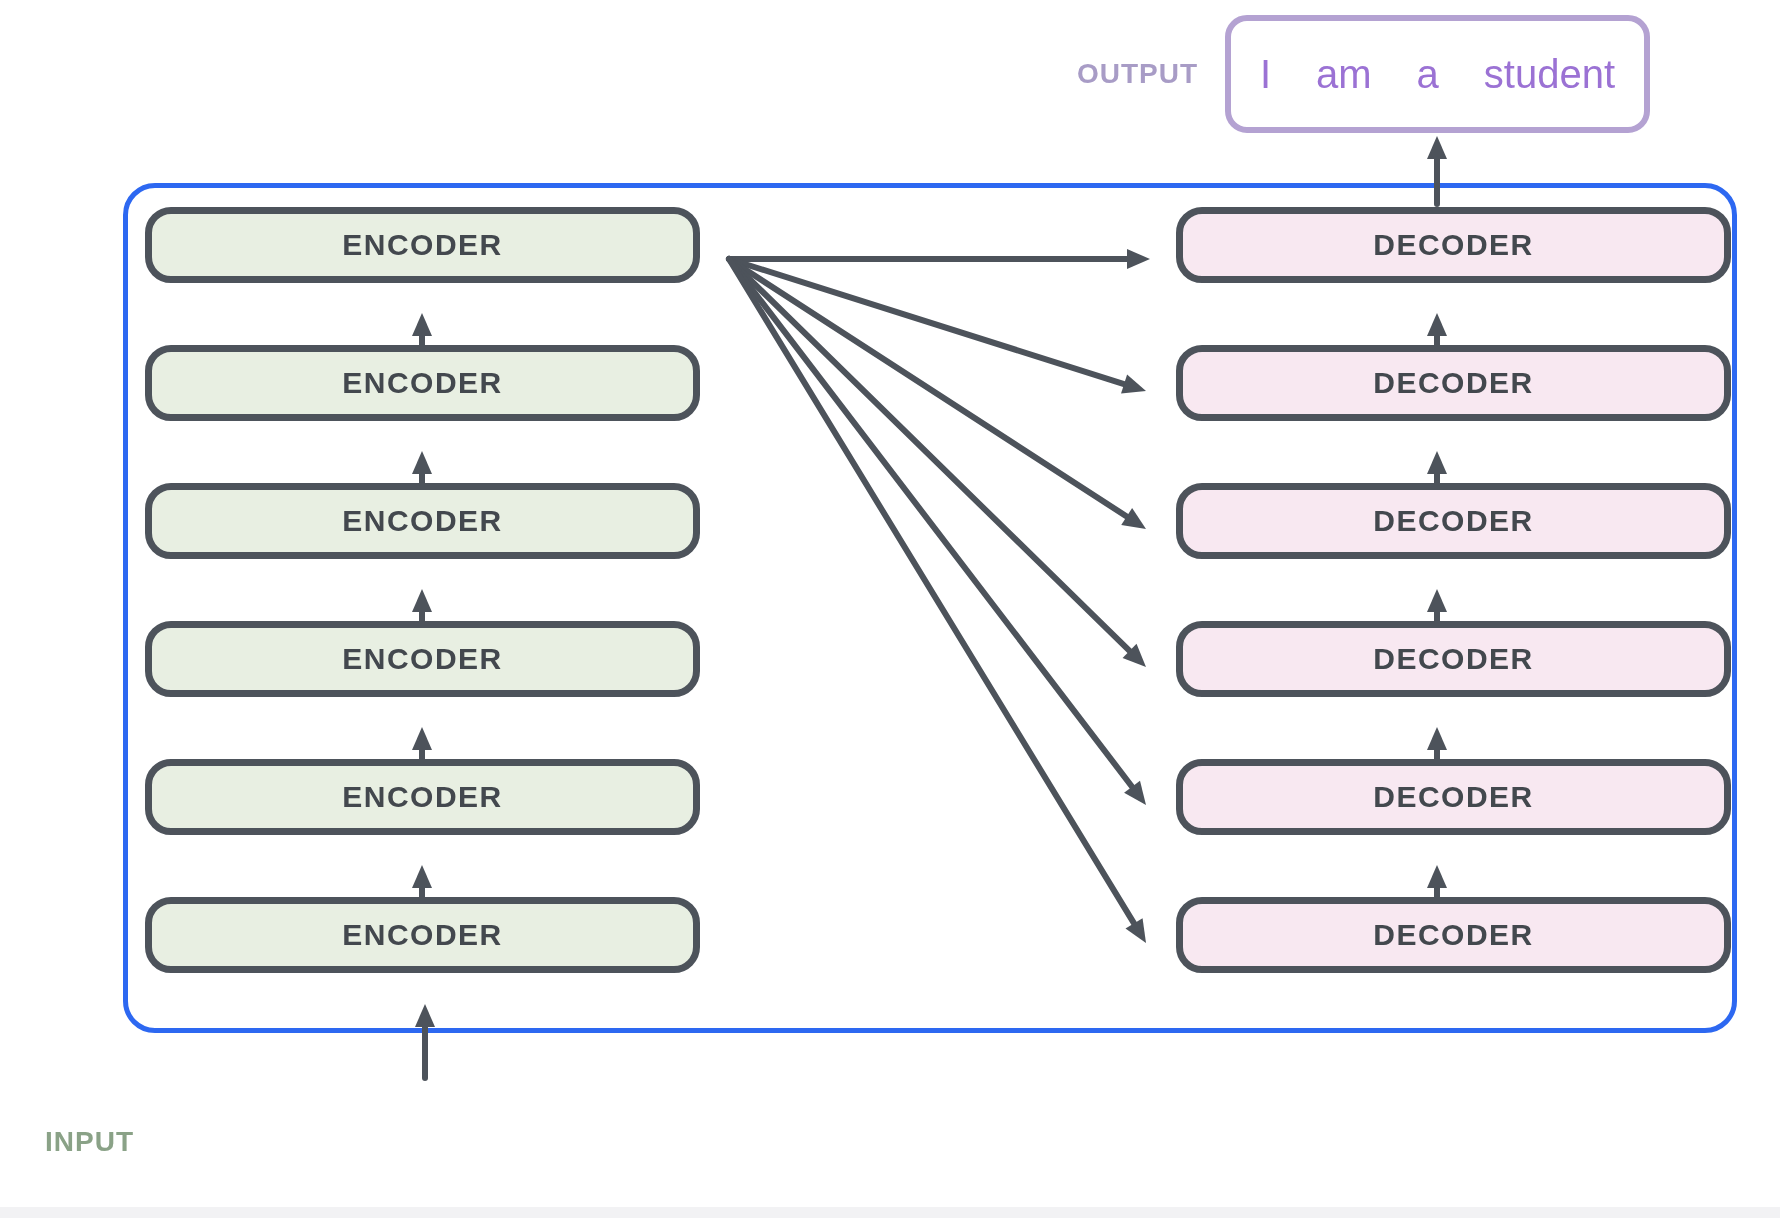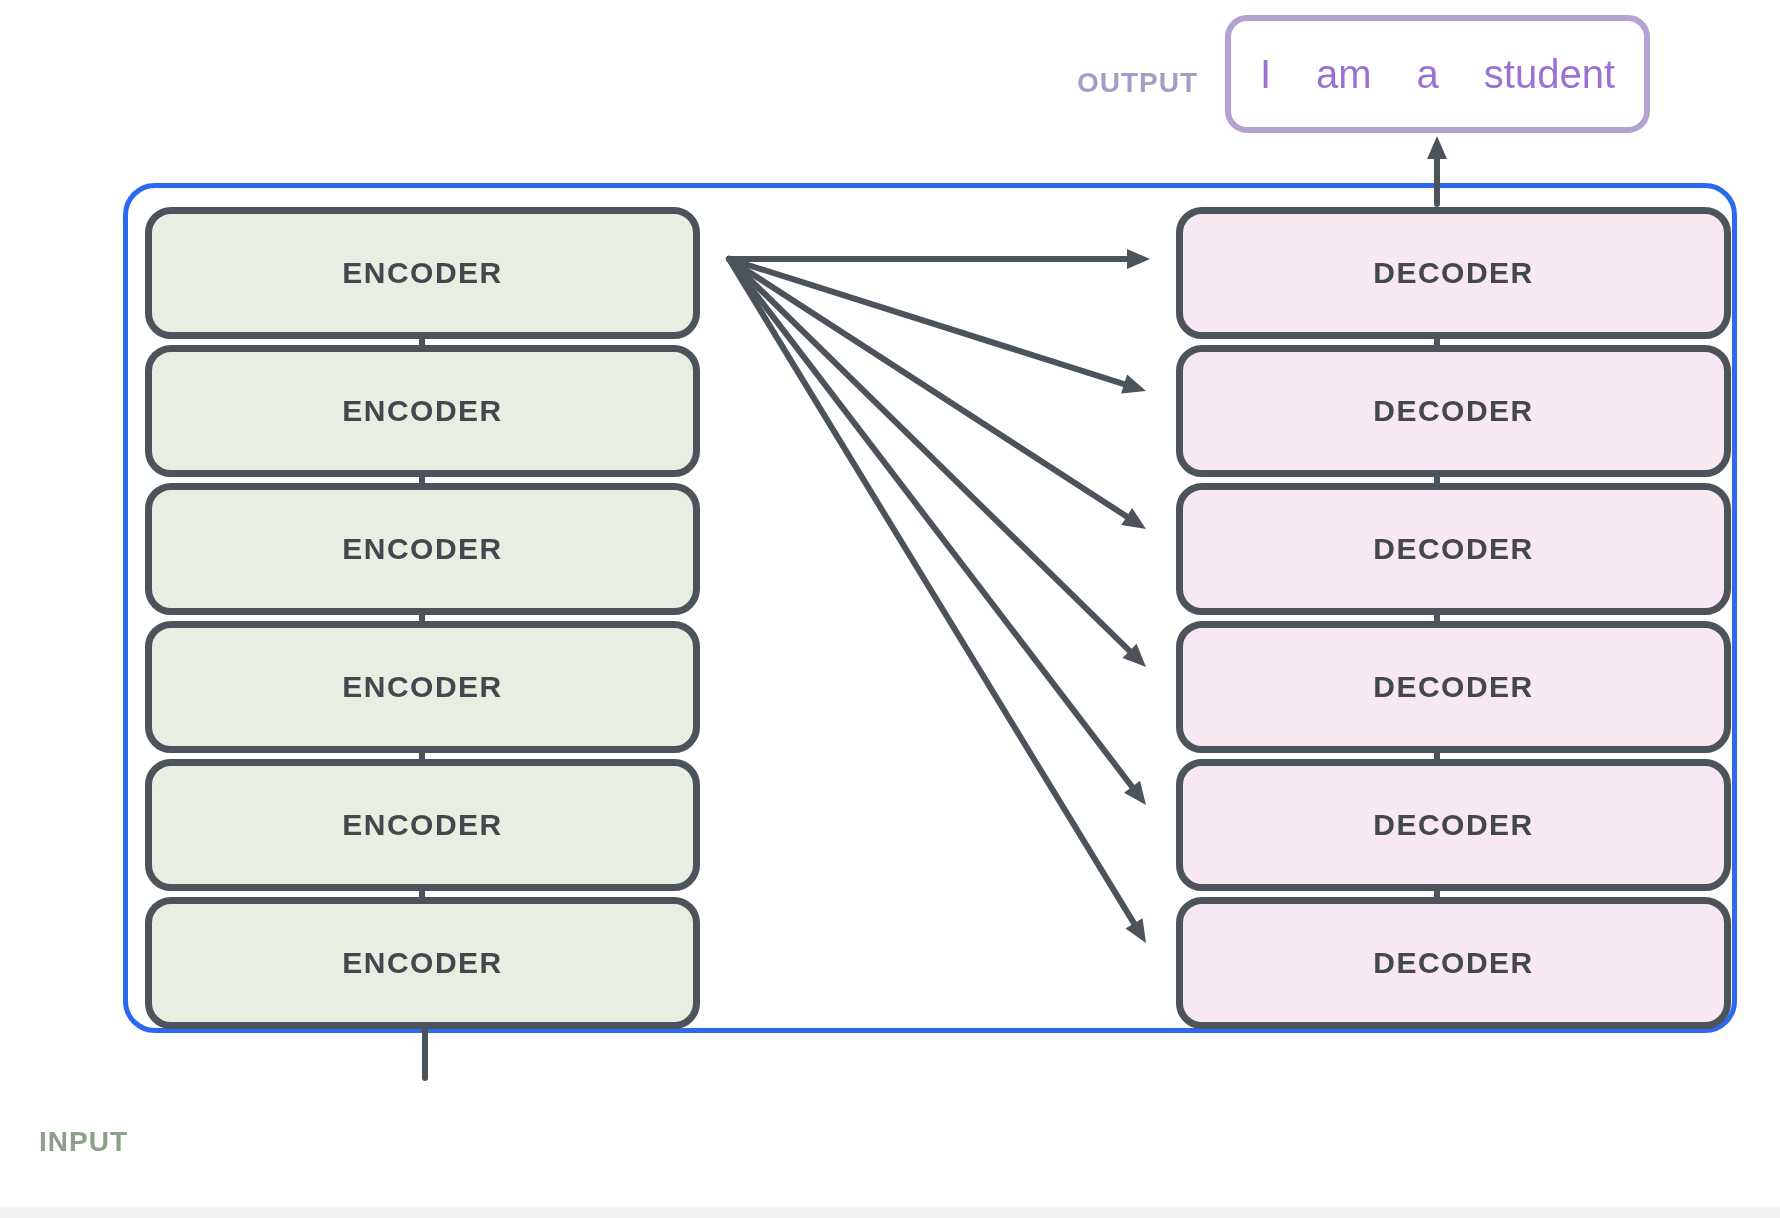--- a/index.html
+++ b/index.html
@@ -4,37 +4,37 @@
 <style>
   html,body{margin:0;padding:0;background:#ffffff}
   .stage{position:relative;width:1780px;height:1218px;background:var(--canvas-bg,#fff);
          font-family:"Liberation Sans",sans-serif;overflow:hidden}
   .container{position:absolute;left:123px;top:183px;width:1614px;height:850px;
              border:5px solid var(--container-border);border-radius:32px;
              box-sizing:border-box;z-index:0}
   .arrows{position:absolute;left:0;top:0;width:1780px;height:1218px;z-index:1}
   .ar-line{stroke:var(--arrow);stroke-width:6;stroke-linecap:round;fill:none}
   .ar-head{fill:var(--arrow);stroke:none}
-  .box{position:absolute;width:555px;height:132px;border:7px solid var(--box-border);
+  .box{position:absolute;width:555px;height:76px;border:7px solid var(--box-border);
        border-radius:26px;box-sizing:border-box;display:flex;align-items:center;
        justify-content:center;z-index:2;font-size:30px;font-weight:700;
        letter-spacing:1.5px;color:var(--box-text)}
   .encoder{left:145px;background:var(--encoder-fill)}
   .decoder{left:1176px;background:var(--decoder-fill)}
   .token-box{position:absolute;display:flex;align-items:center;justify-content:center;
              box-sizing:border-box;border-radius:22px;background:#ffffff;z-index:2;
              font-size:40px;font-weight:400}
   .output-box{left:1225px;top:15px;width:425px;height:118px;
               border:6px solid var(--output-border);color:var(--output-text);gap:45px}
   .input-box{left:200px;top:1082px;width:407px;height:120px;
              border:6px solid var(--input-border);color:var(--input-text);gap:46px}
   .side-label{position:absolute;font-size:28px;font-weight:700;letter-spacing:1px;z-index:2}
-  .output-label{left:960px;top:67px;width:238px;text-align:right;line-height:32px;
+  .output-label{left:960px;top:58px;width:238px;text-align:right;line-height:32px;
                 color:var(--output-label)}
-  .input-label{left:39px;top:1128px;width:120px;text-align:left;line-height:28px;
+  .input-label{left:45px;top:1128px;width:120px;text-align:left;line-height:28px;
                color:var(--input-label)}
   .footer-strip{position:absolute;left:0;top:1207px;width:1780px;height:11px;
                 background:var(--footer-strip);z-index:3}
 </style>
 </head>
 <body>
 
 <div class="stage">
 
   <div class="container"></div>

